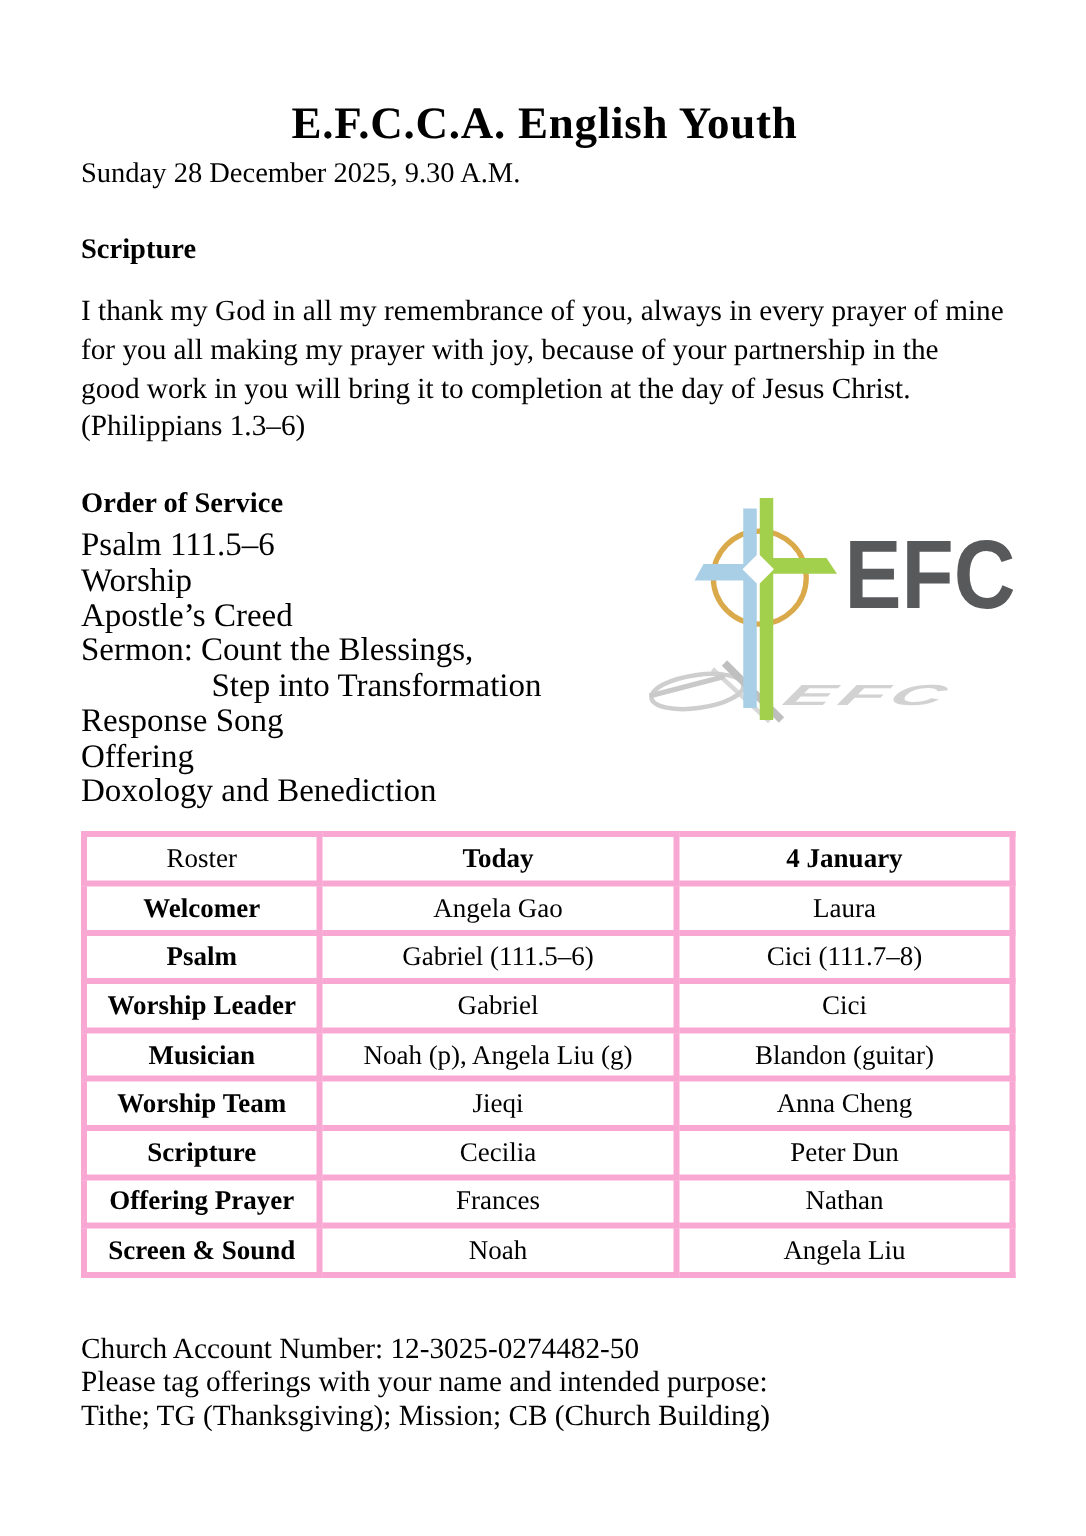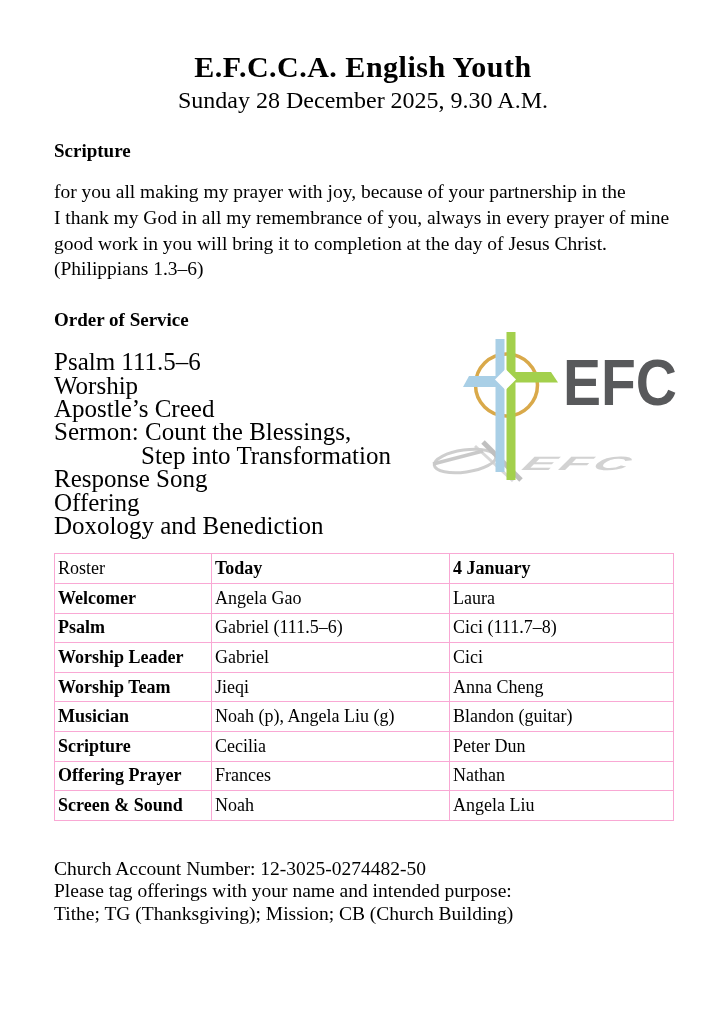--- a/index.html
+++ b/index.html
@@ -7,43 +7,43 @@
     position:relative;
     width:724px;height:1024px;
     background:#ffffff;
     color:#000;
     font-family:"Liberation Serif", serif;
     overflow:hidden;
   }
   .content{padding:0 52px 0 54px;}
 
   .doc-title{
-    margin:0;padding-top:50px;
+    margin:0;padding-top:66px;
     font-size:30px;line-height:34px;
     font-weight:bold;text-align:center;
     letter-spacing:0.5px;
   }
   .doc-subtitle{
     margin:3px 0 0 0;
-    font-size:24px;line-height:26px;
-    text-align:center;
+    font-size:19px;line-height:26px;
+    text-align:left;
   }
   .section-heading{
     margin:27px 0 0 0;
     font-size:19px;line-height:22px;
     font-weight:bold;
   }
   .scripture-text{
     margin-top:17px;
     font-size:19.5px;line-height:25.8px;
     max-width:620px;
   }
   .order-list{
-    margin-top:19px;
-    font-size:25px;line-height:23.4px;
+    margin-top:4px;
+    font-size:22px;line-height:23.4px;
     max-width:400px;
   }
   .order-item.indent{padding-left:87px;}
 
   
   .logo-wrap{
     position:absolute;left:420px;top:320px;
     width:300px;height:180px;
   }
   .logo-wrap svg{display:block;width:300px;height:180px;}
@@ -54,22 +54,22 @@
 
   
   .roster-table{
     border-collapse:collapse;
     margin-top:16px;
     font-size:18px;
     table-layout:fixed;
     width:619px;
   }
   .roster-table td,.roster-table th{
-    border:1px solid #f9a8d4;
-    text-align:left;
+    border:4px solid #f9a8d4;
+    text-align:center;
     vertical-align:middle;
     height:28.6px;
     padding:0 3px;
     font-weight:normal;
     overflow:hidden;
     white-space:nowrap;
   }
   .roster-table .col-role{width:157px;}
   .roster-table .col-today{width:238px;}
   .roster-table .col-next{width:224px;}
@@ -86,22 +86,22 @@
 
 <div class="page">
 
   <div class="content">
 
     <h1 class="doc-title">E.F.C.C.A. English Youth</h1>
     <div class="doc-subtitle">Sunday 28 December 2025, 9.30 A.M.</div>
 
     <div class="section-heading">Scripture</div>
     <div class="scripture-text" id="scripture-lines">
+        <div>I thank my God in all my remembrance of you, always in every prayer of mine</div>
         <div>for you all making my prayer with joy, because of your partnership in the</div>
-        <div>I thank my God in all my remembrance of you, always in every prayer of mine</div>
         <div>good work in you will bring it to completion at the day of Jesus Christ.</div>
         <div>(Philippians 1.3–6)</div>
       </div>
 
     <div class="section-heading">Order of Service</div>
     <div class="order-list" id="order-list">
         <div class="order-item">Psalm 111.5–6</div>
         <div class="order-item">Worship</div>
         <div class="order-item">Apostle’s Creed</div>
         <div class="order-item">Sermon: Count the Blessings,</div>
@@ -134,28 +134,28 @@
             <td class="role-cell">Psalm</td>
             <td>Gabriel (111.5–6)</td>
             <td>Cici (111.7–8)</td>
           </tr>
           <tr>
             <td class="role-cell">Worship Leader</td>
             <td>Gabriel</td>
             <td>Cici</td>
           </tr>
           <tr>
+            <td class="role-cell">Musician</td>
+            <td>Noah (p), Angela Liu (g)</td>
+            <td>Blandon (guitar)</td>
+          </tr>
+          <tr>
             <td class="role-cell">Worship Team</td>
             <td>Jieqi</td>
             <td>Anna Cheng</td>
-          </tr>
-          <tr>
-            <td class="role-cell">Musician</td>
-            <td>Noah (p), Angela Liu (g)</td>
-            <td>Blandon (guitar)</td>
           </tr>
           <tr>
             <td class="role-cell">Scripture</td>
             <td>Cecilia</td>
             <td>Peter Dun</td>
           </tr>
           <tr>
             <td class="role-cell">Offering Prayer</td>
             <td>Frances</td>
             <td>Nathan</td>

